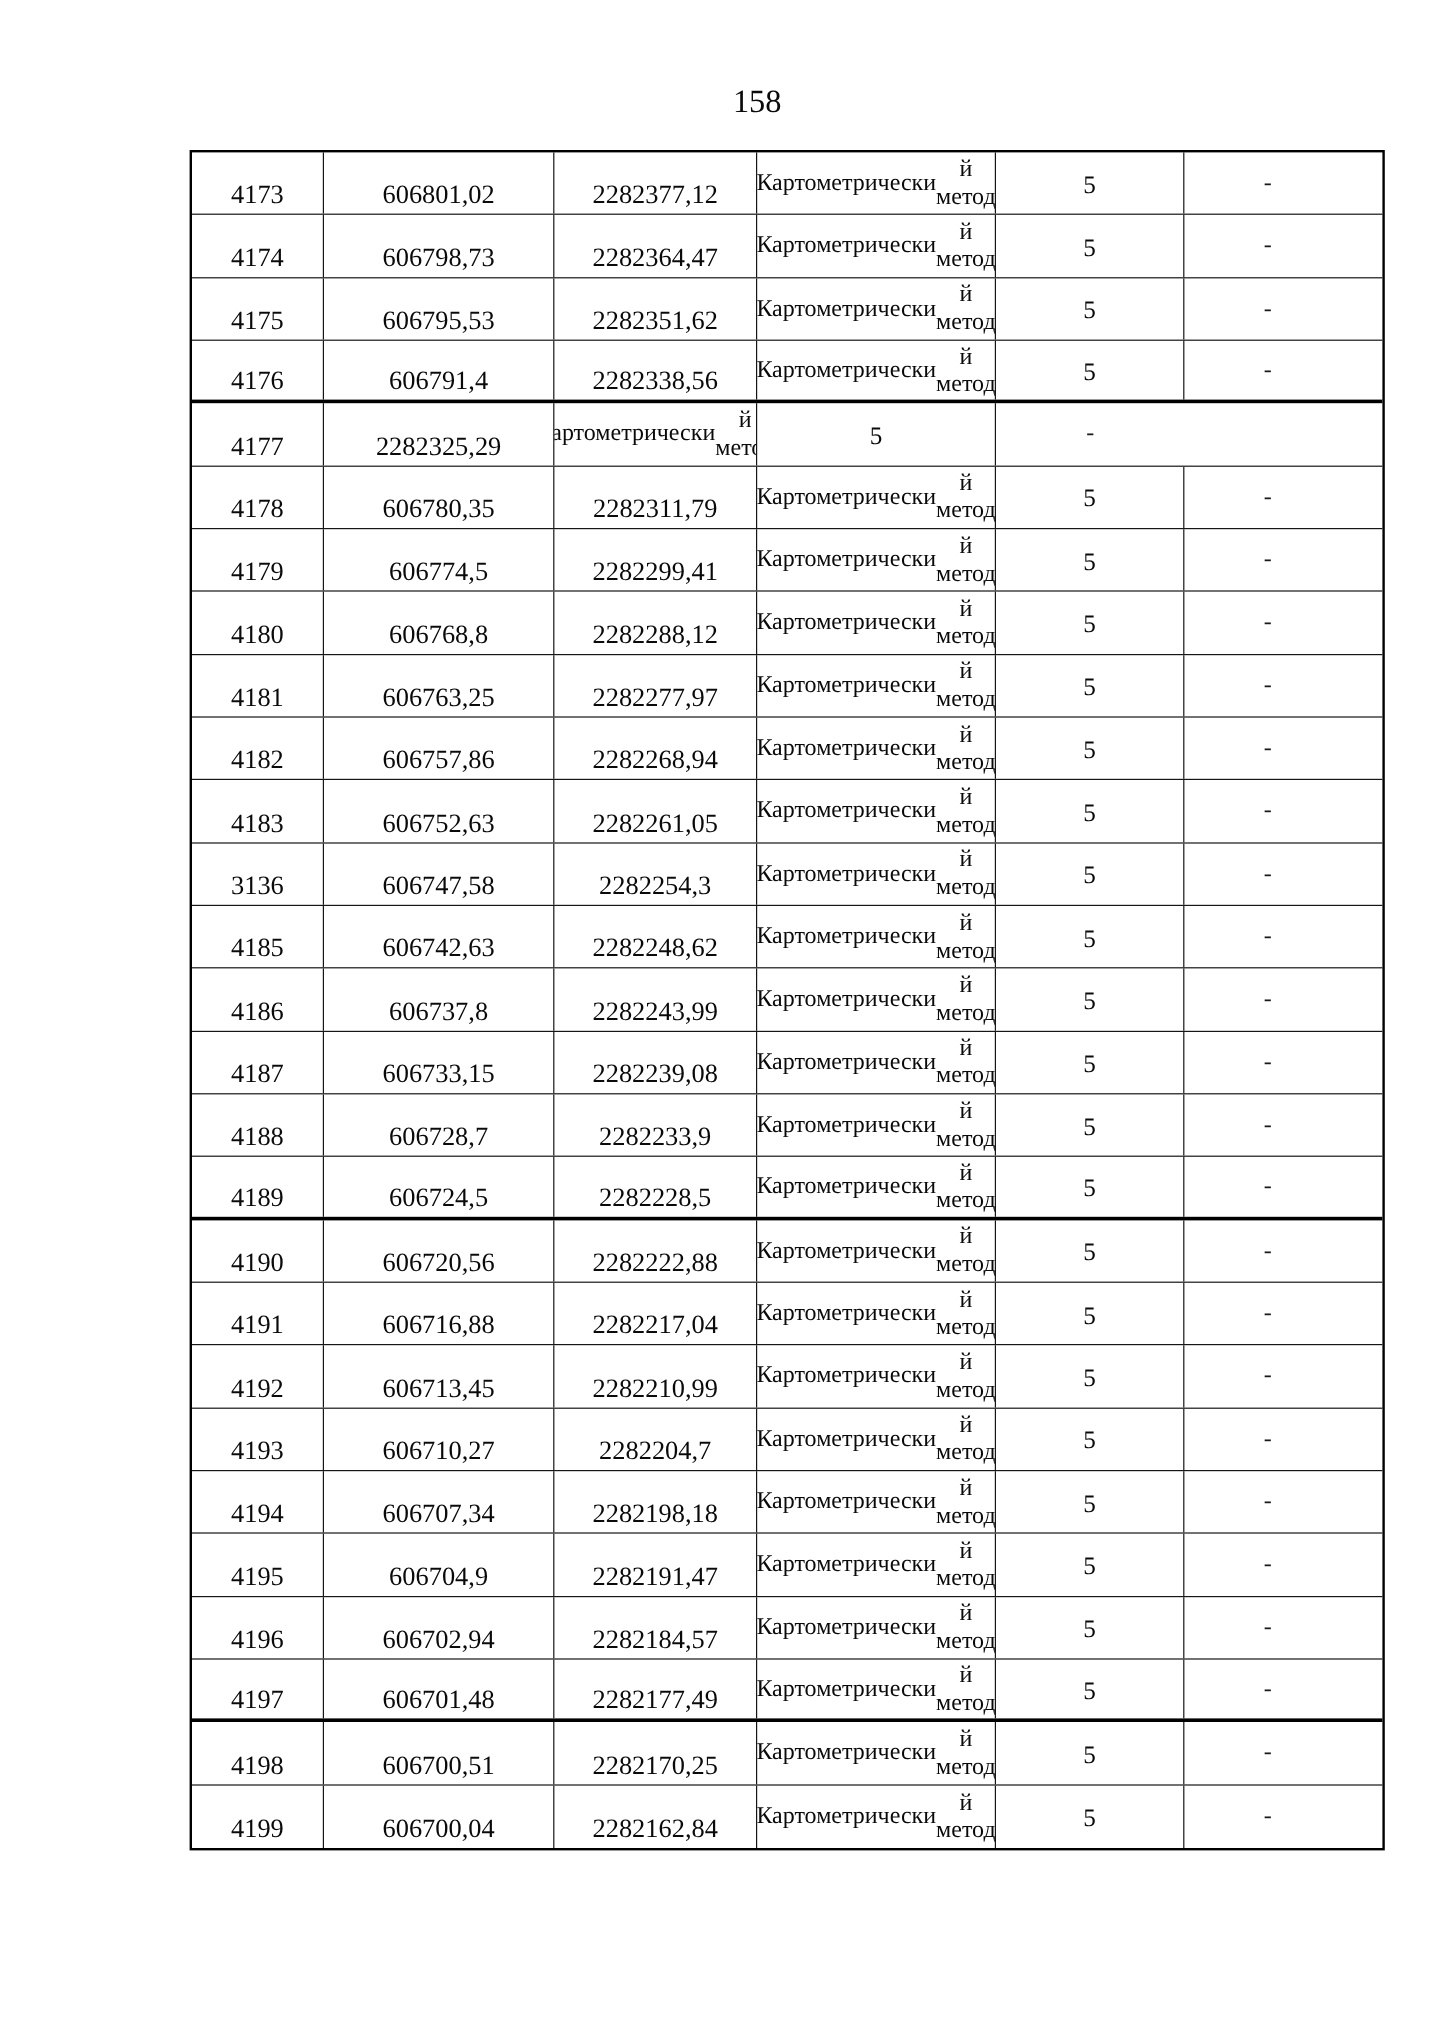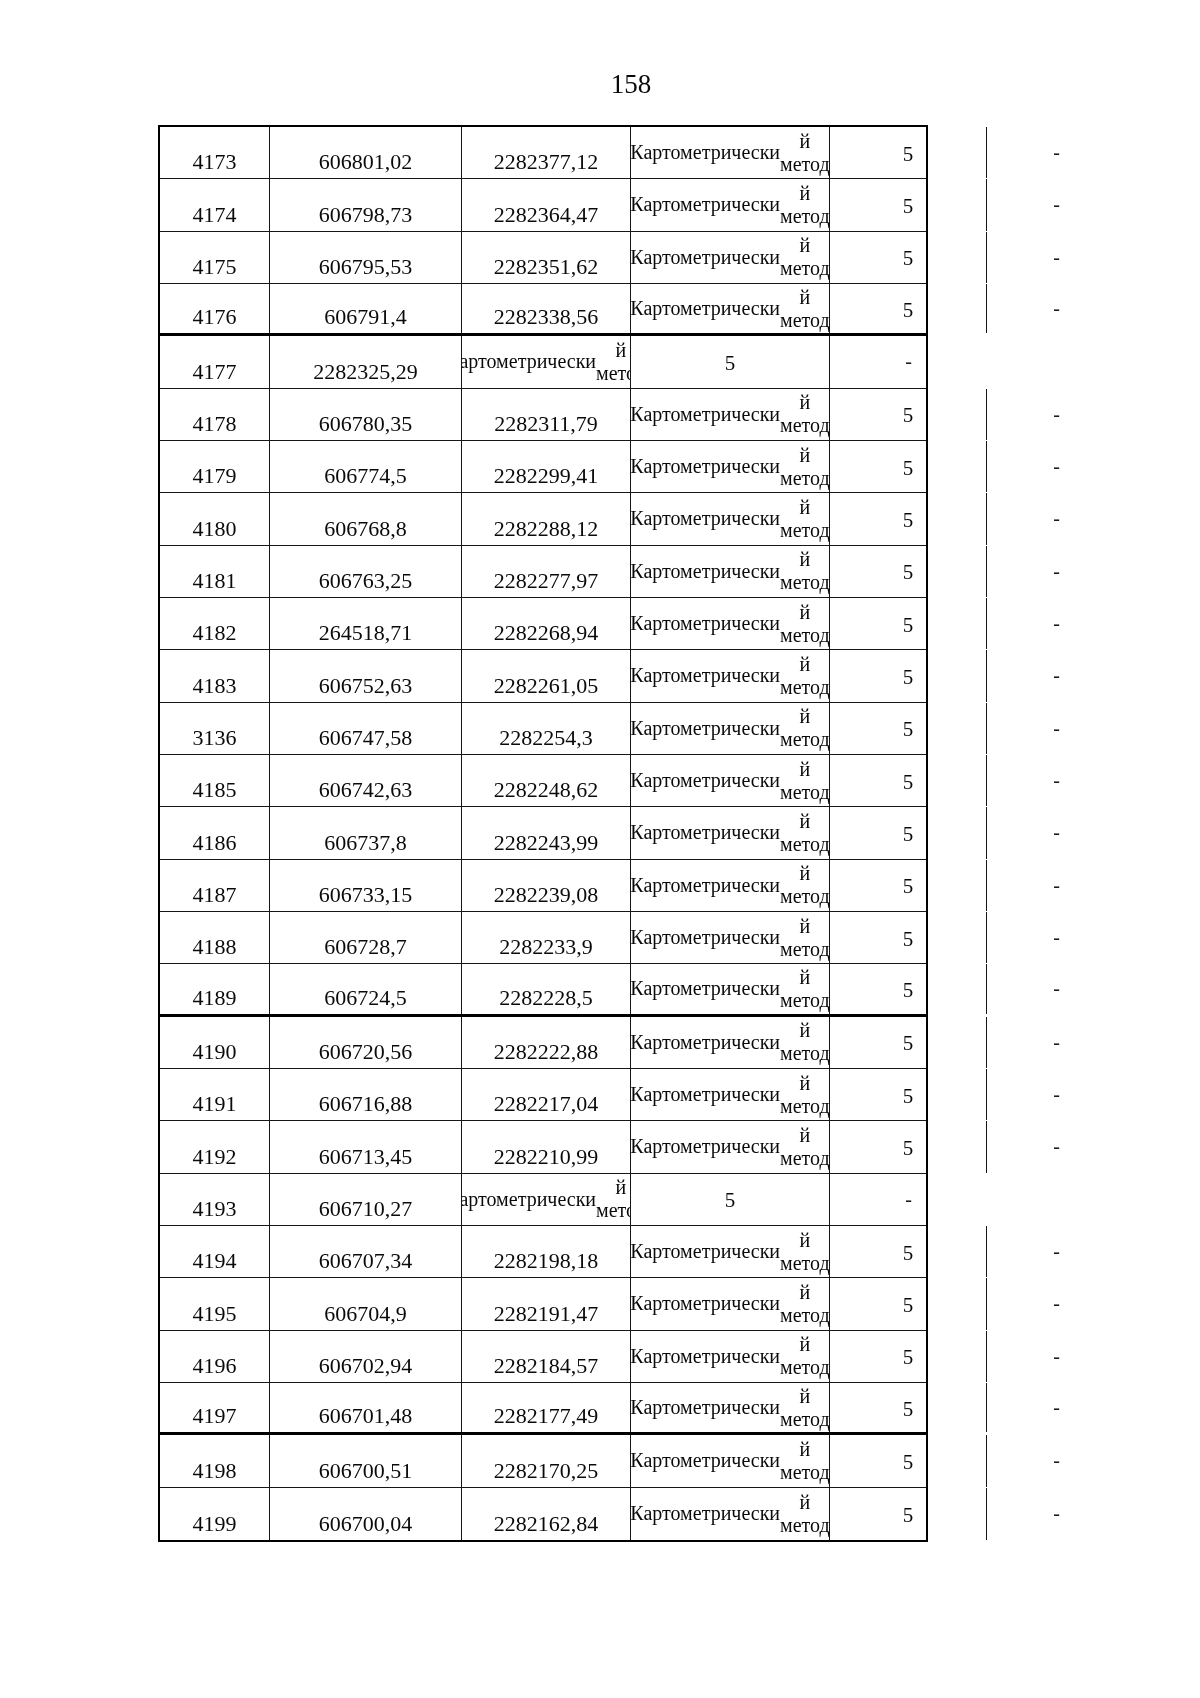--- a/index.html
+++ b/index.html
@@ -22,21 +22,21 @@
     left: 631px;
     transform: translateX(-50%);
     font-size: 27px;
     line-height: 1.1;
     color: #0a0a0a;
   }
   .coords-table {
     position: absolute;
     left: 158px;
     top: 125px;
-    width: 770px;
+    width: 996px;
     box-sizing: border-box;
     border: 2px solid #000000;
     background: #ffffff;
   }
   .row {
     display: grid;
     grid-template-columns: 110px 192px 169px 199px 157px 139px;
     height: 52.33px;
     box-sizing: border-box;
     border-bottom: 1.5px solid #161616;
@@ -194,21 +194,21 @@
     <div class="cell c-method">
       <span class="m1">Картометрически</span>
       <span class="m2">й метод</span>
     </div>
     <div class="cell c-acc">5</div>
     <div class="cell c-note">-</div>
   </div>
 
   <div class="row">
     <div class="cell c-id">4182</div>
-    <div class="cell c-x">264518,71</div>
+    <div class="cell c-x">606757,86</div>
     <div class="cell c-y">2282268,94</div>
     <div class="cell c-method">
       <span class="m1">Картометрически</span>
       <span class="m2">й метод</span>
     </div>
     <div class="cell c-acc">5</div>
     <div class="cell c-note">-</div>
   </div>
 
   <div class="row">
@@ -327,20 +327,21 @@
       <span class="m1">Картометрически</span>
       <span class="m2">й метод</span>
     </div>
     <div class="cell c-acc">5</div>
     <div class="cell c-note">-</div>
   </div>
 
   <div class="row">
     <div class="cell c-id">4193</div>
     <div class="cell c-x">606710,27</div>
+    <div class="cell c-y">2282204,7</div>
     <div class="cell c-method">
       <span class="m1">Картометрически</span>
       <span class="m2">й метод</span>
     </div>
     <div class="cell c-acc">5</div>
     <div class="cell c-note">-</div>
   </div>
 
   <div class="row">
     <div class="cell c-id">4194</div>

